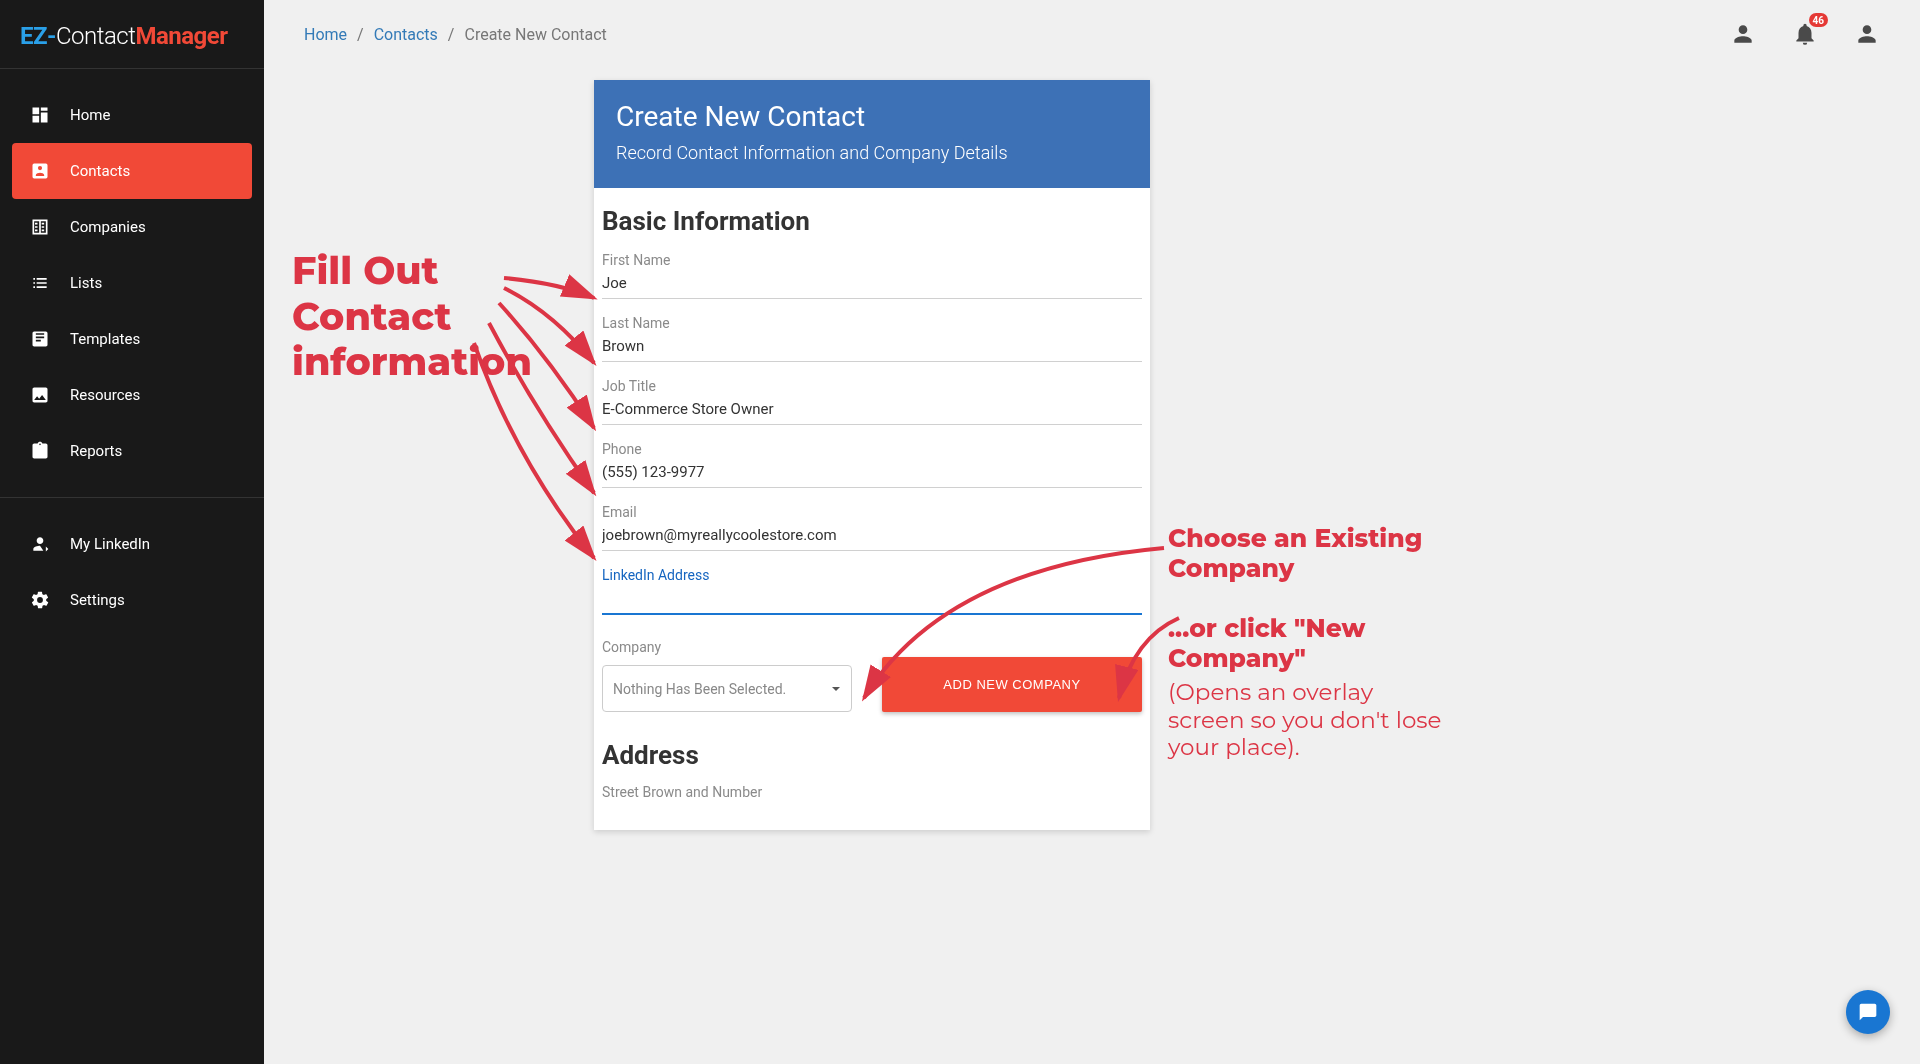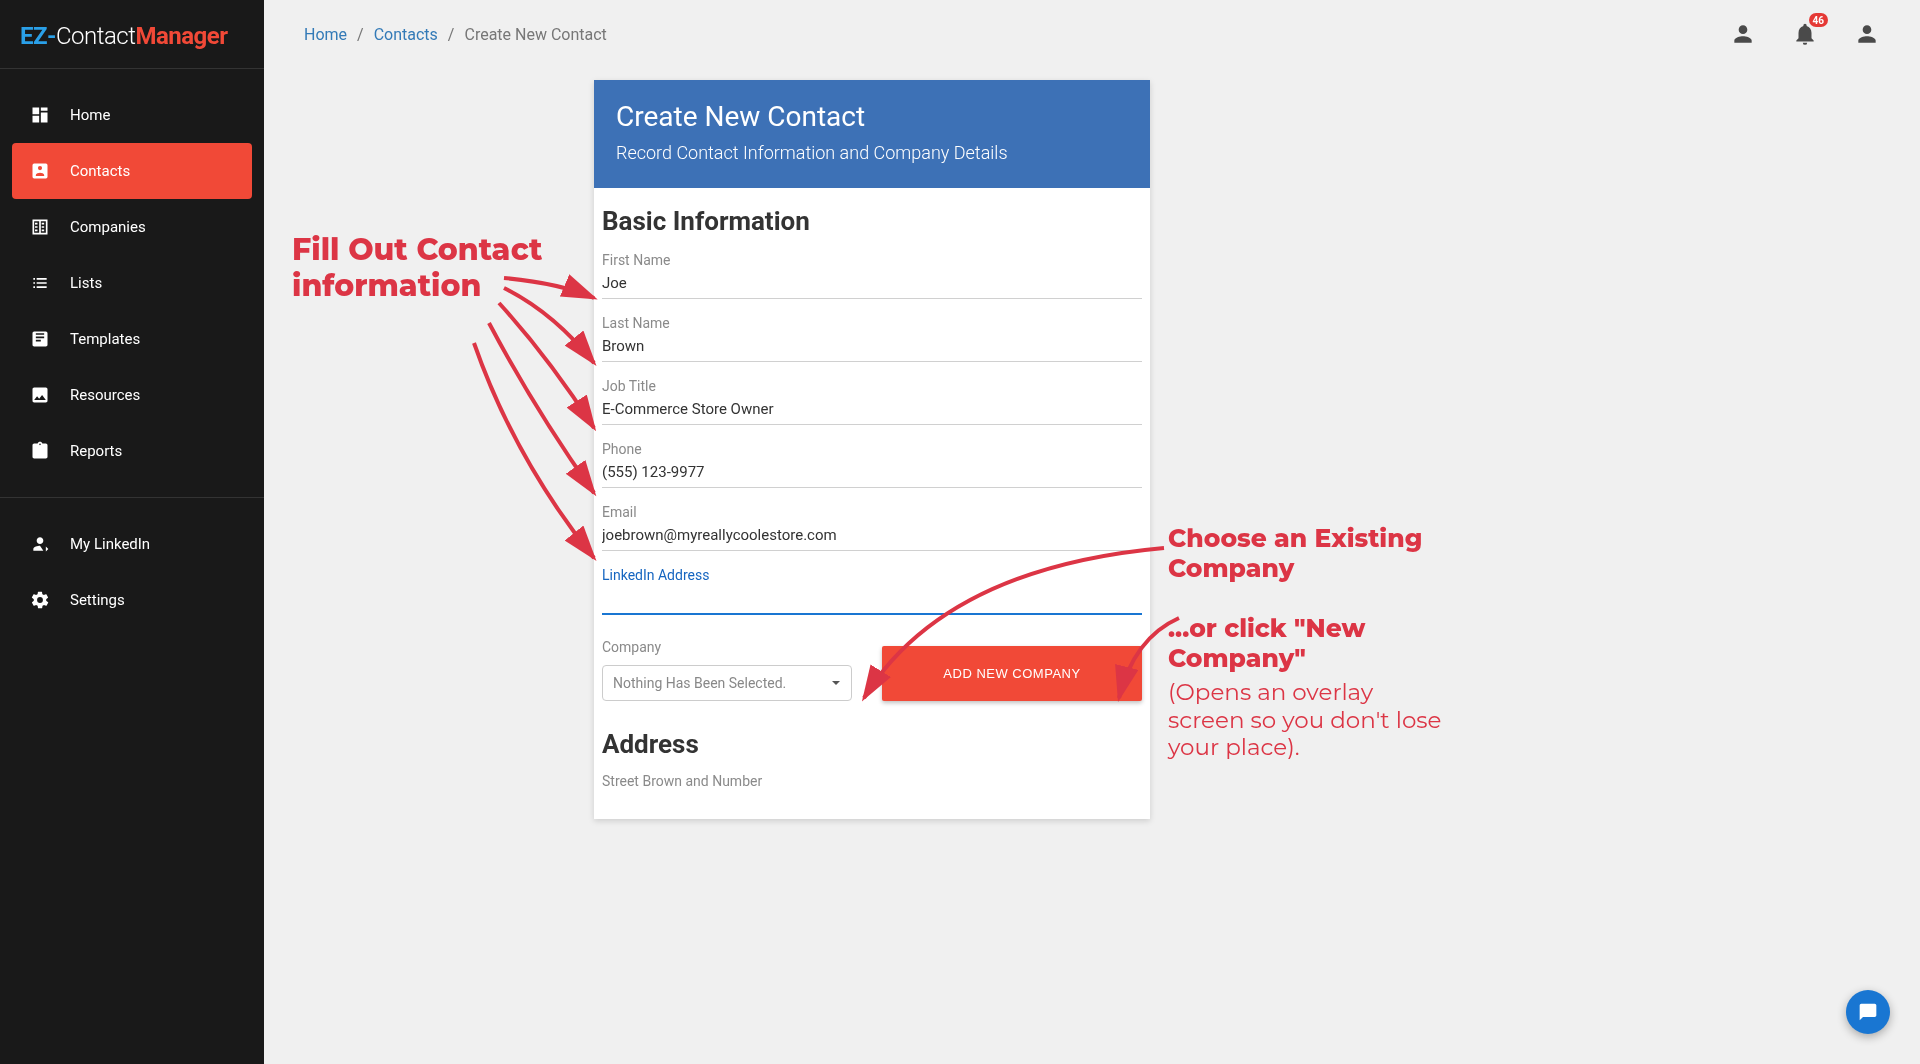--- a/index.html
+++ b/index.html
@@ -59,27 +59,27 @@
   .field{margin:16px 0 0 0;}
   .field-label{font-size:14px;color:var(--label);display:block;margin-bottom:2px;}
   .field-label.focus{color:#1565c0;}
   .field-input{border:none;border-bottom:1px solid var(--field-line);width:100%;font-size:15px;color:#333;padding:4px 0 6px 0;outline:none;font-family:inherit;background:transparent;}
   .field-input.focus{border-bottom:2px solid #1976d2;}
   .field-sub{font-size:14px;color:var(--label);margin-top:14px;}
 
   .company-row{display:flex;align-items:flex-end;gap:30px;margin-top:24px;}
   .company-left{flex:0 0 250px;}
   .company-label{font-size:14px;color:var(--label);display:block;margin-bottom:10px;}
-  .company-select{width:250px;height:36px;border:1px solid #ccc;border-radius:4px;background:#fff;display:flex;align-items:center;justify-content:space-between;padding:0 10px;font-size:14px;color:#888;cursor:pointer;}
+  .company-select{width:250px;height:47px;border:1px solid #ccc;border-radius:4px;background:#fff;display:flex;align-items:center;justify-content:space-between;padding:0 10px;font-size:14px;color:#888;cursor:pointer;}
   .company-select svg{width:10px;height:10px;fill:#555;}
   .btn-add-company{flex:1;height:55px;background:#f14937;color:#fff;border:none;border-radius:2px;font-size:13px;font-weight:500;letter-spacing:0.5px;cursor:pointer;box-shadow:0 2px 4px rgba(0,0,0,0.25);}
 
   
   .annot{position:absolute;color:var(--annot);font-family:Montserrat,Arial,sans-serif;font-weight:800;line-height:1.2;pointer-events:none;}
-  .annot-left{left:28px;top:164px;font-size:30px;max-width:280px;}
+  .annot-left{left:28px;top:180px;font-size:38px;max-width:280px;}
   .annot-right{left:904px;top:455px;font-size:25px;width:280px;}
   .annot-right .small{font-weight:400;font-size:23px;margin-top:6px;display:block;}
   svg.arrow{position:absolute;overflow:visible;pointer-events:none;}
 
   
   .chat-fab{position:absolute;right:30px;bottom:30px;width:44px;height:44px;border-radius:22px;background:#1976d2;display:flex;align-items:center;justify-content:center;box-shadow:0 3px 10px rgba(0,0,0,0.3);cursor:pointer;}
   .chat-fab svg{width:20px;height:20px;fill:#fff;}
 </style>
 </head>
 <body>

